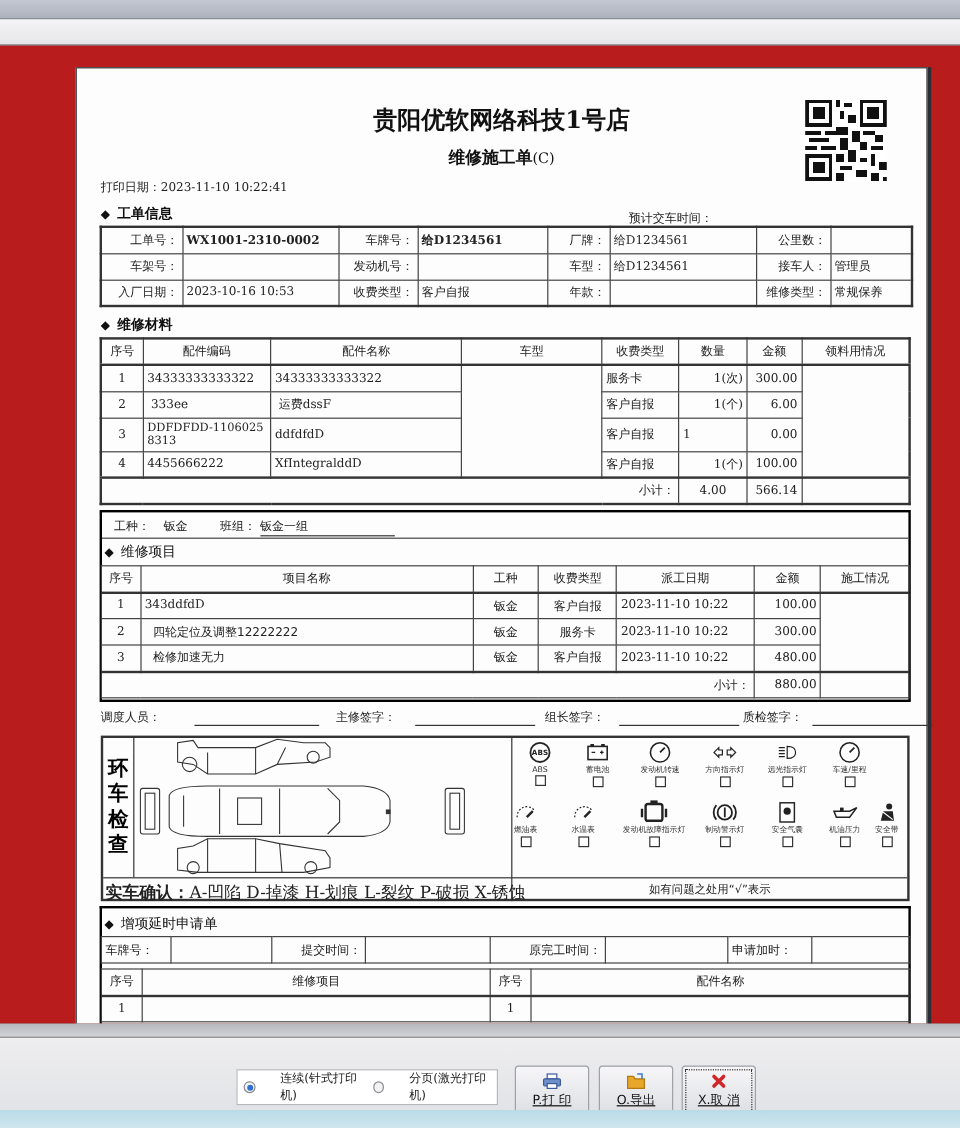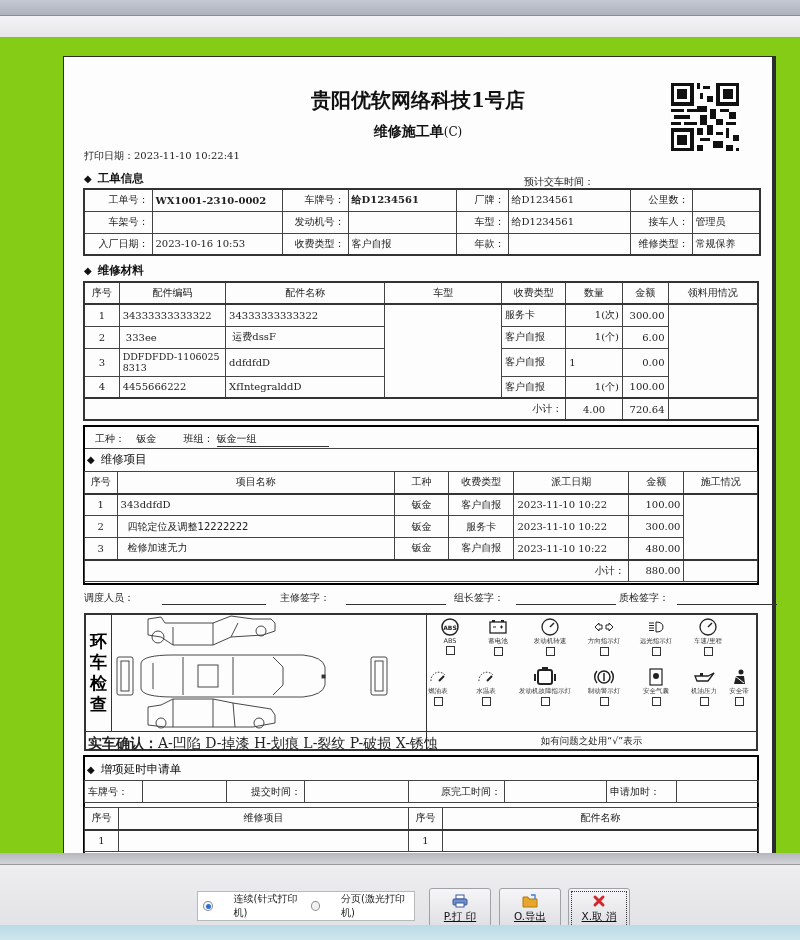--- a/index.html
+++ b/index.html
@@ -3,21 +3,21 @@
 <meta charset="utf-8">
 <style>
   * { box-sizing: border-box; margin: 0; padding: 0; }
   html, body { width: 800px; height: 940px; overflow: hidden; }
   body { background: #6b6d72; font-family: "DejaVu Sans", "Liberation Sans", sans-serif; position: relative; }
 
   .topbar { position: absolute; left: 0; top: 0; width: 800px; height: 16px;
     background: linear-gradient(#c4c8d2, #aeb2bc); border-bottom: 1px solid #8a8d95; }
   .toolbar-strip { position: absolute; left: 0; top: 16px; width: 800px; height: 22px;
     background: linear-gradient(#f4f4f6, #e6e6ea); border-bottom: 1px solid #9c9ea4; }
-  .viewer { position: absolute; left: 0; top: 38px; width: 800px; height: 815px; background: #84cc16; overflow: hidden; }
+  .viewer { position: absolute; left: 0; top: 38px; width: 800px; height: 815px; background: #b91c1c; overflow: hidden; }
 
   .page { position: absolute; left: 63px; top: 18px; width: 710px; height: 820px; background: #fdfdfd;
     border: 1px solid #2a2c30; box-shadow: 3px 0 0 #2a2d33; }
 
   .serif { font-family: "DejaVu Serif", "Liberation Serif", serif; }
   .title { position: absolute; left: 0; top: 30px; width: 100%; text-align: center; font-size: 20px; font-weight: bold; color: #111; }
   .subtitle { position: absolute; left: 0; top: 66px; width: 100%; text-align: center; font-size: 14px; font-weight: bold; color: #111; }
   .subtitle .c { font-weight: normal; font-size: 12px; }
   .qr { position: absolute; left: 607px; top: 26px; width: 68px; height: 68px; }
   .print-date { position: absolute; left: 20px; top: 92px; font-size: 10px; color: #222; }
@@ -232,21 +232,21 @@
         <td class="c mono">4</td>
             <td class="mono">4455666222</td>
             <td class="mono">XfIntegralddD</td>
             <td>客户自报</td>
             <td class="r mono">1(个)</td>
             <td class="r mono">100.00</td>
       </tr>
       <tr style="border-top:2px solid #333;">
         <td colspan="5" class="r">小计：</td>
             <td class="c mono">4.00</td>
-            <td class="r mono">720.64</td>
+            <td class="r mono">566.14</td>
             <td></td>
       </tr>
     </tbody>
       </table>
 
     <div class="box" style="left:19px;top:368px;width:676px;height:160px;">
       <div style="position:absolute;left:10px;top:5px;font-size:10px;color:#222;">
         <span>工种：</span>
         <span style="margin-left:8px">钣金</span>
         <span style="margin-left:24px">班组：</span>

